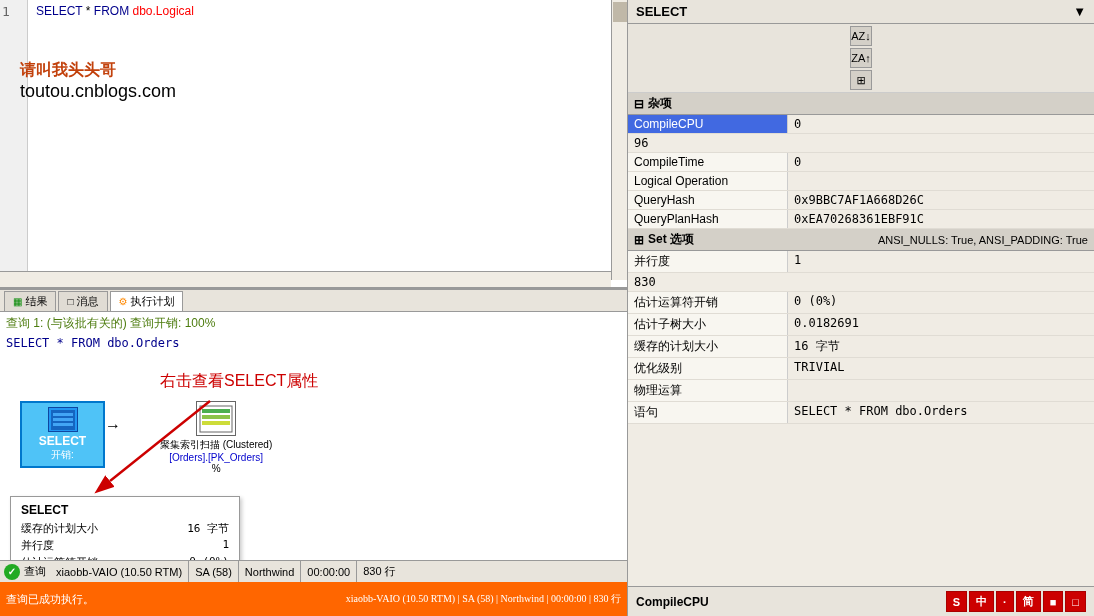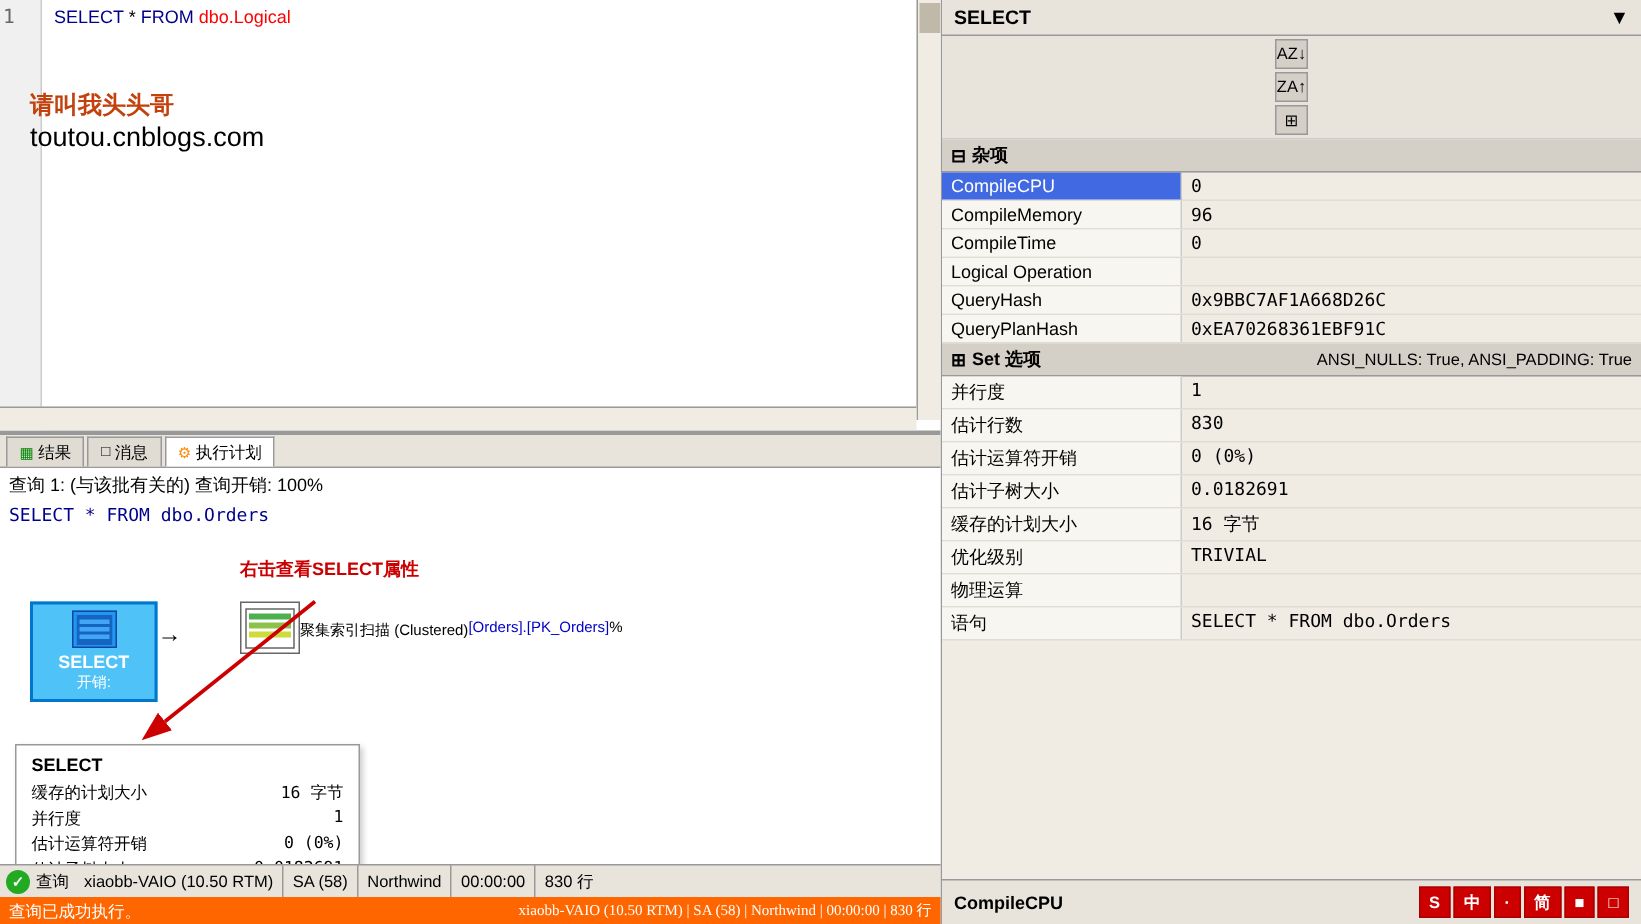--- a/index.html
+++ b/index.html
@@ -23,51 +23,51 @@
     .scrollbar-v { position: absolute; right: 0; top: 0; width: 16px; height: 280px; background: #f0ece4; border-left: 1px solid #999; }
     .scrollbar-thumb { width: 14px; height: 20px; background: #c0b8a8; margin: 2px 1px; }
 
     
     .bottom-tabs { display: flex; background: #e8e4dc; border-bottom: 1px solid #999; height: 22px; align-items: flex-end; padding-left: 4px; }
     .tab-btn { padding: 2px 8px; background: #e0dcd4; border: 1px solid #999; border-bottom: none; font-size: 11px; cursor: pointer; margin-right: 2px; color: #000; display: flex; align-items: center; gap: 3px; }
     .tab-btn.active { background: #fff; }
 
     
     .results-area { flex: 1; background: #fff; overflow: hidden; position: relative; }
-    .query-header { padding: 3px 6px; font-size: 12px; color: #000000; background: #fff; }
+    .query-header { padding: 3px 6px; font-size: 12px; color: #4d7c0f; background: #fff; }
     .query-sql { padding: 1px 6px; font-family: Consolas, monospace; font-size: 12px; color: #00008b; }
 
     
     .select-node { position: absolute; left: 20px; top: 50px; background: #4fc3f7; border: 2px solid #0077cc; padding: 4px 6px; width: 85px; text-align: center; cursor: pointer; z-index: 10; }
     .select-node-label { color: #fff; font-weight: bold; font-size: 12px; }
     .select-node-sub { color: #fff; font-size: 10px; }
     .node-icon { width: 30px; height: 25px; background: #2196F3; border: 1px solid #0d47a1; margin: 0 auto 2px; display: flex; align-items: center; justify-content: center; }
 
     
-    .ci-node { position: absolute; left: 160px; top: 50px; display: flex; flex-direction: row; align-items: center; }
+    .ci-node { position: absolute; left: 160px; top: 50px; display: flex; flex-direction: column; align-items: center; }
     .ci-icon { width: 40px; height: 35px; background: #fff; border: 1px solid #666; display: flex; align-items: center; justify-content: center; }
     .ci-label { font-size: 10px; text-align: center; color: #000; margin-top: 2px; }
     .ci-sublabel { font-size: 10px; color: #0000cc; text-align: center; }
 
     
     .plan-arrow { position: absolute; top: 64px; left: 105px; color: #000; font-size: 16px; }
 
     
     .tooltip-box { position: absolute; left: 10px; top: 145px; background: #fff; border: 1px solid #999; padding: 6px 10px; width: 230px; box-shadow: 2px 2px 4px rgba(0,0,0,0.2); z-index: 20; }
     .tooltip-title { font-weight: bold; font-size: 12px; margin-bottom: 4px; }
     .tooltip-row { display: flex; justify-content: space-between; font-size: 11px; margin-bottom: 2px; }
     .tooltip-key { color: #000; }
     .tooltip-val { color: #000; font-family: Consolas, monospace; }
 
     
     .status-bar { height: 22px; background: #e8e4dc; border-top: 1px solid #999; display: flex; align-items: center; padding: 0 4px; font-size: 11px; gap: 4px; }
     .status-icon { width: 16px; height: 16px; border-radius: 50%; background: #22aa22; display: flex; align-items: center; justify-content: center; color: #fff; font-size: 10px; font-weight: bold; }
 
     
-    .error-bar { height: 18px; background: #ff6600; display: flex; align-items: center; padding: 0 6px; }
+    .error-bar { height: 34px; background: #ff6600; display: flex; align-items: center; padding: 0 6px; }
     .error-text { color: #fff; font-size: 11px; font-family: Consolas, monospace; }
 
     
     .right-panel { flex: 1; background: #f0ece4; display: flex; flex-direction: column; }
     .right-header { padding: 4px 8px; font-size: 13px; font-weight: bold; color: #000; background: #e8e4dc; border-bottom: 1px solid #999; display: flex; justify-content: space-between; align-items: center; }
     .right-toolbar { display: flex; gap: 2px; padding: 2px 4px; background: #e8e4dc; border-bottom: 1px solid #ccc; align-items: center; flex-direction: column; }
     .toolbar-btn { width: 22px; height: 20px; background: #d4d0c8; border: 1px solid #999; cursor: pointer; display: flex; align-items: center; justify-content: center; font-size: 11px; }
     .right-content { flex: 1; overflow-y: auto; }
     .prop-section { margin: 0; }
     .prop-section-header { background: #d4d0c8; padding: 2px 6px; font-size: 12px; font-weight: bold; display: flex; align-items: center; gap: 4px; cursor: pointer; border-bottom: 1px solid #999; }
@@ -167,21 +167,21 @@
         </div>
 
         <svg style="position:absolute;top:30px;left:80px;" width="200" height="180">
           <defs>
             <marker id="arrowhead" markerWidth="8" markerHeight="6" refX="0" refY="3" orient="auto">
               <polygon points="0 0, 8 3, 0 6" fill="#cc0000"></polygon>
             </marker>
           </defs>
           <line x1="130" y1="20" x2="30" y2="100" stroke="#cc0000" stroke-width="2.5" marker-end="url(#arrowhead)"></line>
         </svg>
-        <div style="position:absolute;top:20px;left:160px;color:#cc0000;font-size:12px;font-weight:bold;">右击查看SELECT属性</div>
+        <div style="position:absolute;top:20px;left:160px;color:#cc0000;font-size:16px;font-weight:normal;">右击查看SELECT属性</div>
 
         <div class="tooltip-box">
           <div class="tooltip-title">SELECT</div>
           <div>
             <div class="tooltip-row">
               <span class="tooltip-key">缓存的计划大小</span>
               <span class="tooltip-val">16 字节</span>
             </div>
             <div class="tooltip-row">
               <span class="tooltip-key">并行度</span>
@@ -245,21 +245,20 @@
         <div class="prop-section-header">
           <span>⊟</span>
           <span>杂项</span>
         </div>
 
         <div class="prop-row">
           <div class="prop-key highlight">CompileCPU</div>
           <div class="prop-val">0</div>
         </div>
         <div class="prop-row">
-          <div class="prop-key">CompileMemory</div>
           <div class="prop-val">96</div>
         </div>
         <div class="prop-row">
           <div class="prop-key">CompileTime</div>
           <div class="prop-val">0</div>
         </div>
         <div class="prop-row">
           <div class="prop-key">Logical Operation</div>
           <div class="prop-val"></div>
         </div>
@@ -277,21 +276,20 @@
         <div class="prop-section-header">
           <span>⊞</span>
           <span>Set 选项</span>
           <span style="margin-left:auto;font-size:11px;font-weight:normal;">ANSI_NULLS: True, ANSI_PADDING: True</span>
         </div>
         <div class="prop-row">
           <div class="prop-key">并行度</div>
           <div class="prop-val">1</div>
         </div>
         <div class="prop-row">
-          <div class="prop-key">估计行数</div>
           <div class="prop-val">830</div>
         </div>
         <div class="prop-row">
           <div class="prop-key">估计运算符开销</div>
           <div class="prop-val">0 (0%)</div>
         </div>
         <div class="prop-row">
           <div class="prop-key">估计子树大小</div>
           <div class="prop-val">0.0182691</div>
         </div>

